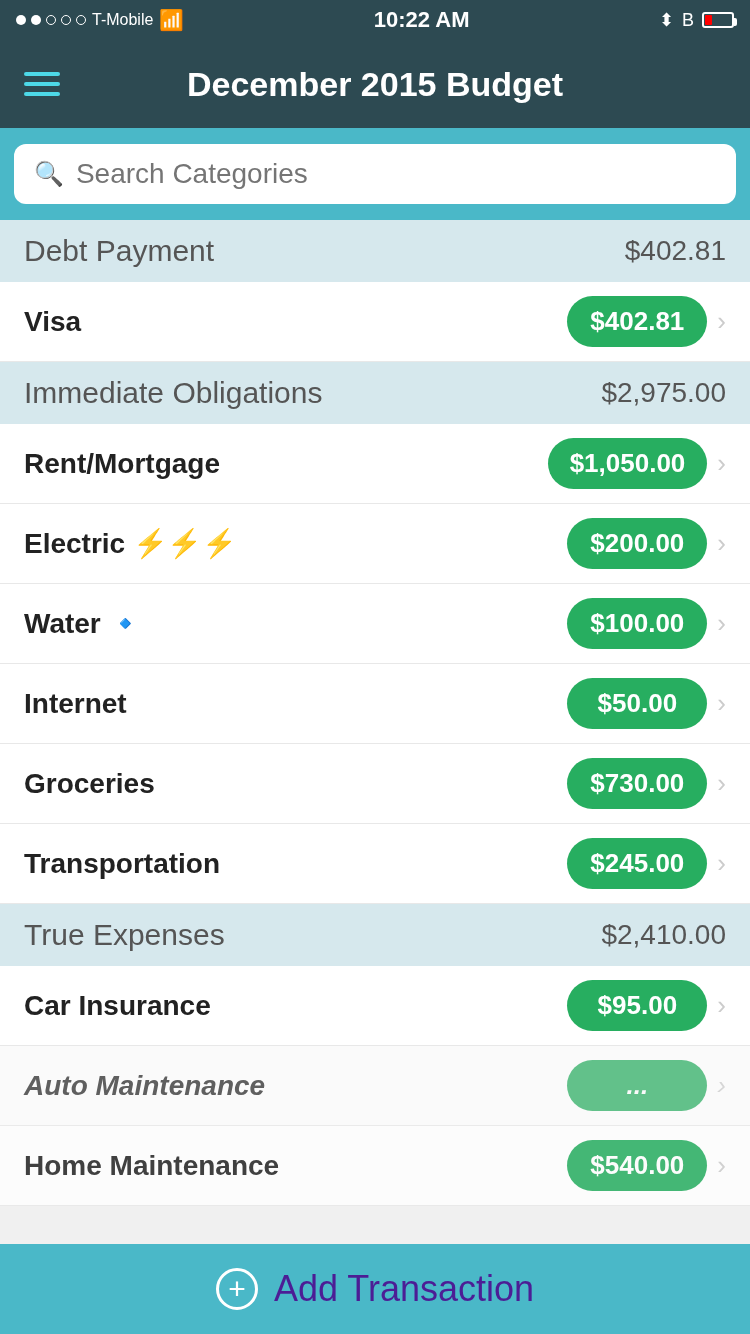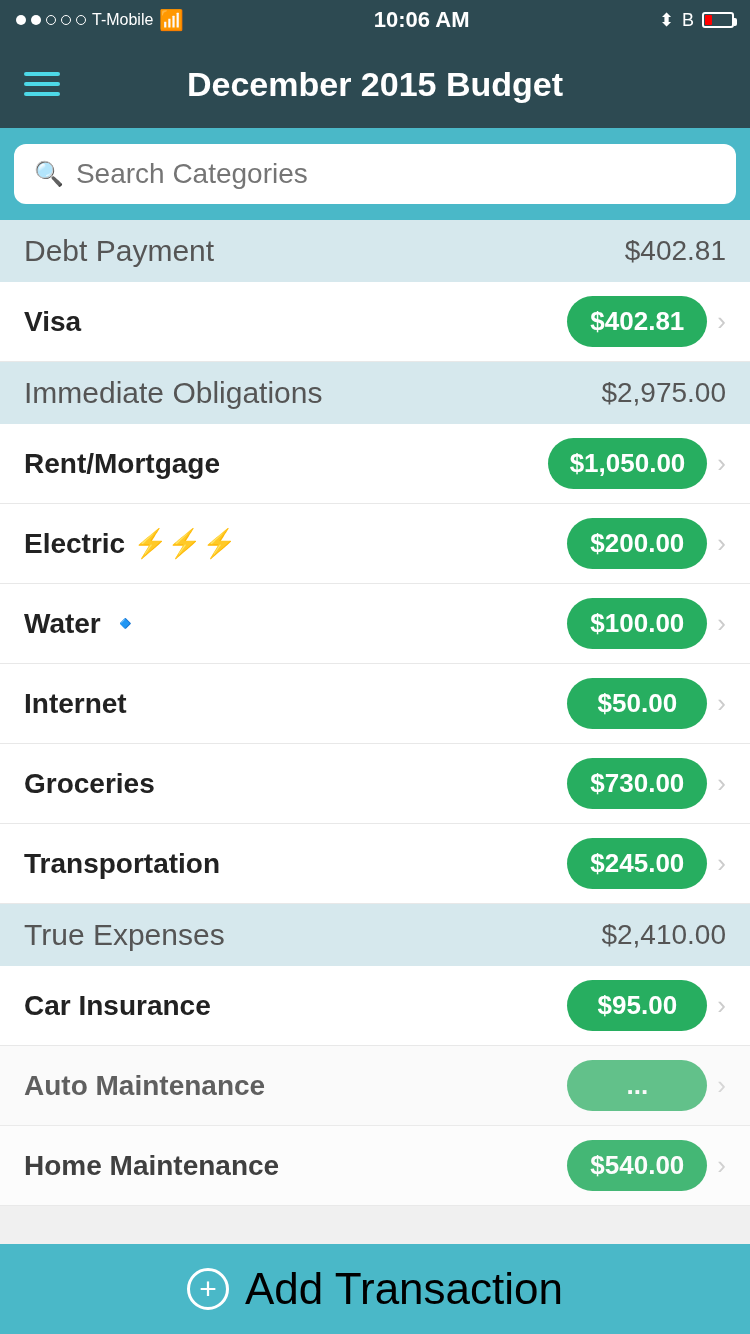--- a/index.html
+++ b/index.html
@@ -174,22 +174,22 @@
       border: 3px solid white;
       border-radius: 50%;
       display: flex;
       align-items: center;
       justify-content: center;
       color: white;
       font-size: 30px;
       font-weight: 300;
     }
     .add-label {
-      color: #000000;
-      font-size: 44px;
+      color: #4c1d95;
+      font-size: 36px;
       font-weight: 400;
     }
 
     
     .partial-item {
       background: white;
       padding: 0 24px;
       display: flex;
       justify-content: space-between;
       align-items: center;
@@ -206,21 +206,21 @@
     <div class="status-dots">
       <div class="dot"></div>
       <div class="dot"></div>
       <div class="dot empty"></div>
       <div class="dot empty"></div>
       <div class="dot empty"></div>
     </div>
     <span class="status-carrier">T-Mobile</span>
     <span class="wifi-icon">📶</span>
   </div>
-  <div class="status-center">10:06 AM</div>
+  <div class="status-center">10:22 AM</div>
   <div class="status-right">
     <span style="font-size:18px;">⬍</span>
     <span style="font-size:18px;">B</span>
     <div class="battery">
       <div class="battery-fill"></div>
     </div>
   </div>
 </div>
 
 <div class="nav-bar">
@@ -303,21 +303,21 @@
   <span class="group-header-amount">$2,410.00</span>
 </div>
 <div class="budget-item">
   <span class="budget-item-name">Car Insurance</span>
   <div class="budget-item-right">
     <span class="amount-badge">$95.00</span>
     <span class="chevron">›</span>
   </div>
 </div>
 
-<div class="partial-item" style="opacity:0.7;">
+<div class="partial-item" style="opacity:0.7;font-style:italic;">
   <span class="budget-item-name">Auto Maintenance</span>
   <div class="budget-item-right">
     <span class="amount-badge" style="background:#27ae60; color:white; border-radius:30px; padding:10px 22px; font-size:26px; font-weight:700; min-width:140px; text-align:center;">...</span>
     <span class="chevron">›</span>
   </div>
 </div>
 
 <div class="partial-item" style="position:relative; z-index:1;">
   <span class="budget-item-name">Home Maintenance</span>
   <div class="budget-item-right">

